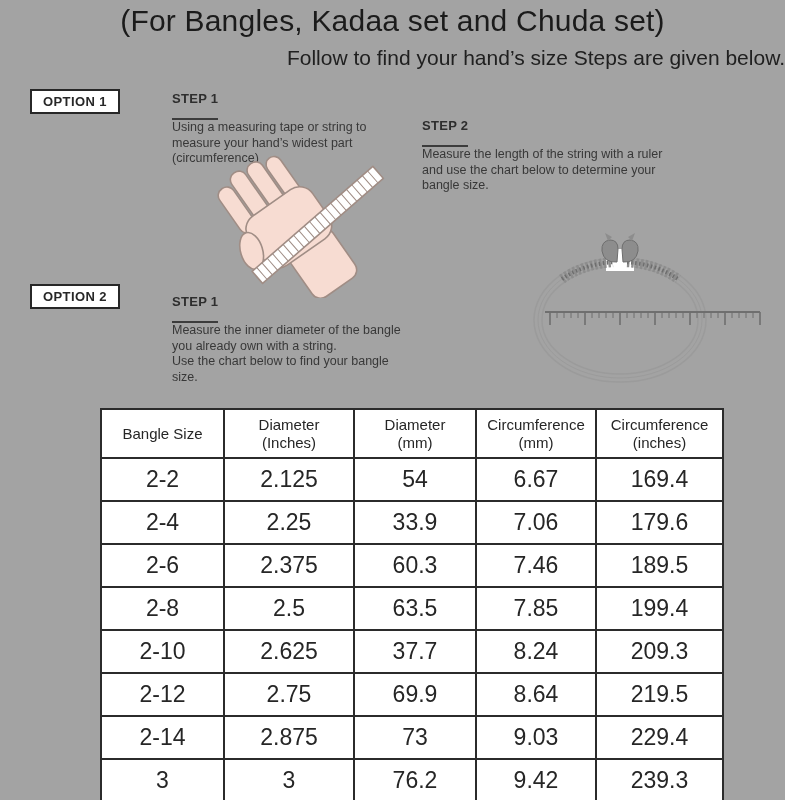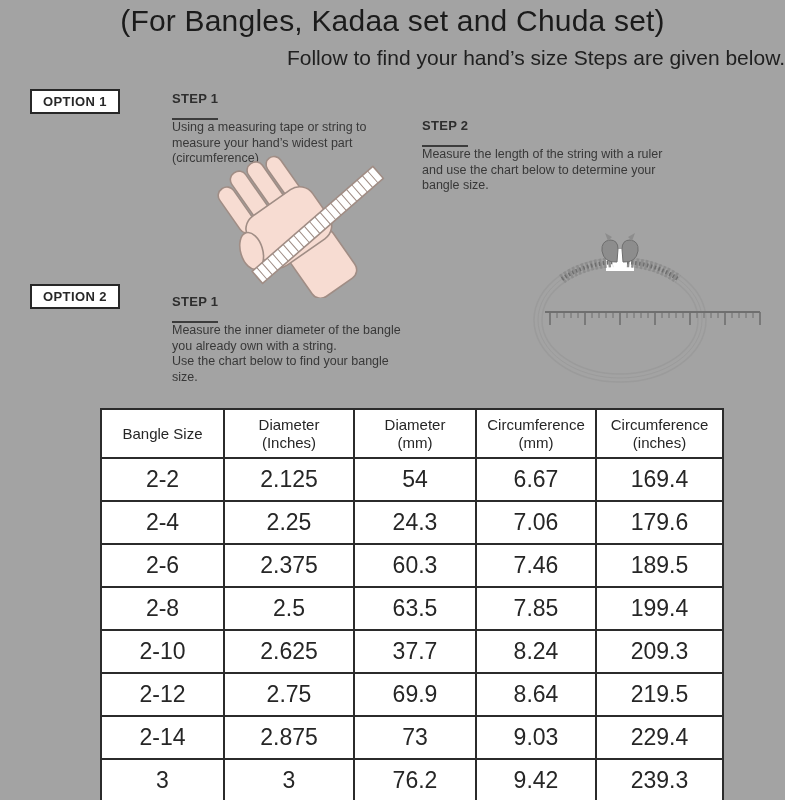--- a/index.html
+++ b/index.html
@@ -149,21 +149,21 @@
         <tr>
           <td>2-2</td>
           <td>2.125</td>
           <td>54</td>
           <td>6.67</td>
           <td>169.4</td>
         </tr>
         <tr>
           <td>2-4</td>
           <td>2.25</td>
-          <td>24.3</td>
+          <td>33.9</td>
           <td>7.06</td>
           <td>179.6</td>
         </tr>
         <tr>
           <td>2-6</td>
           <td>2.375</td>
           <td>60.3</td>
           <td>7.46</td>
           <td>189.5</td>
         </tr>

